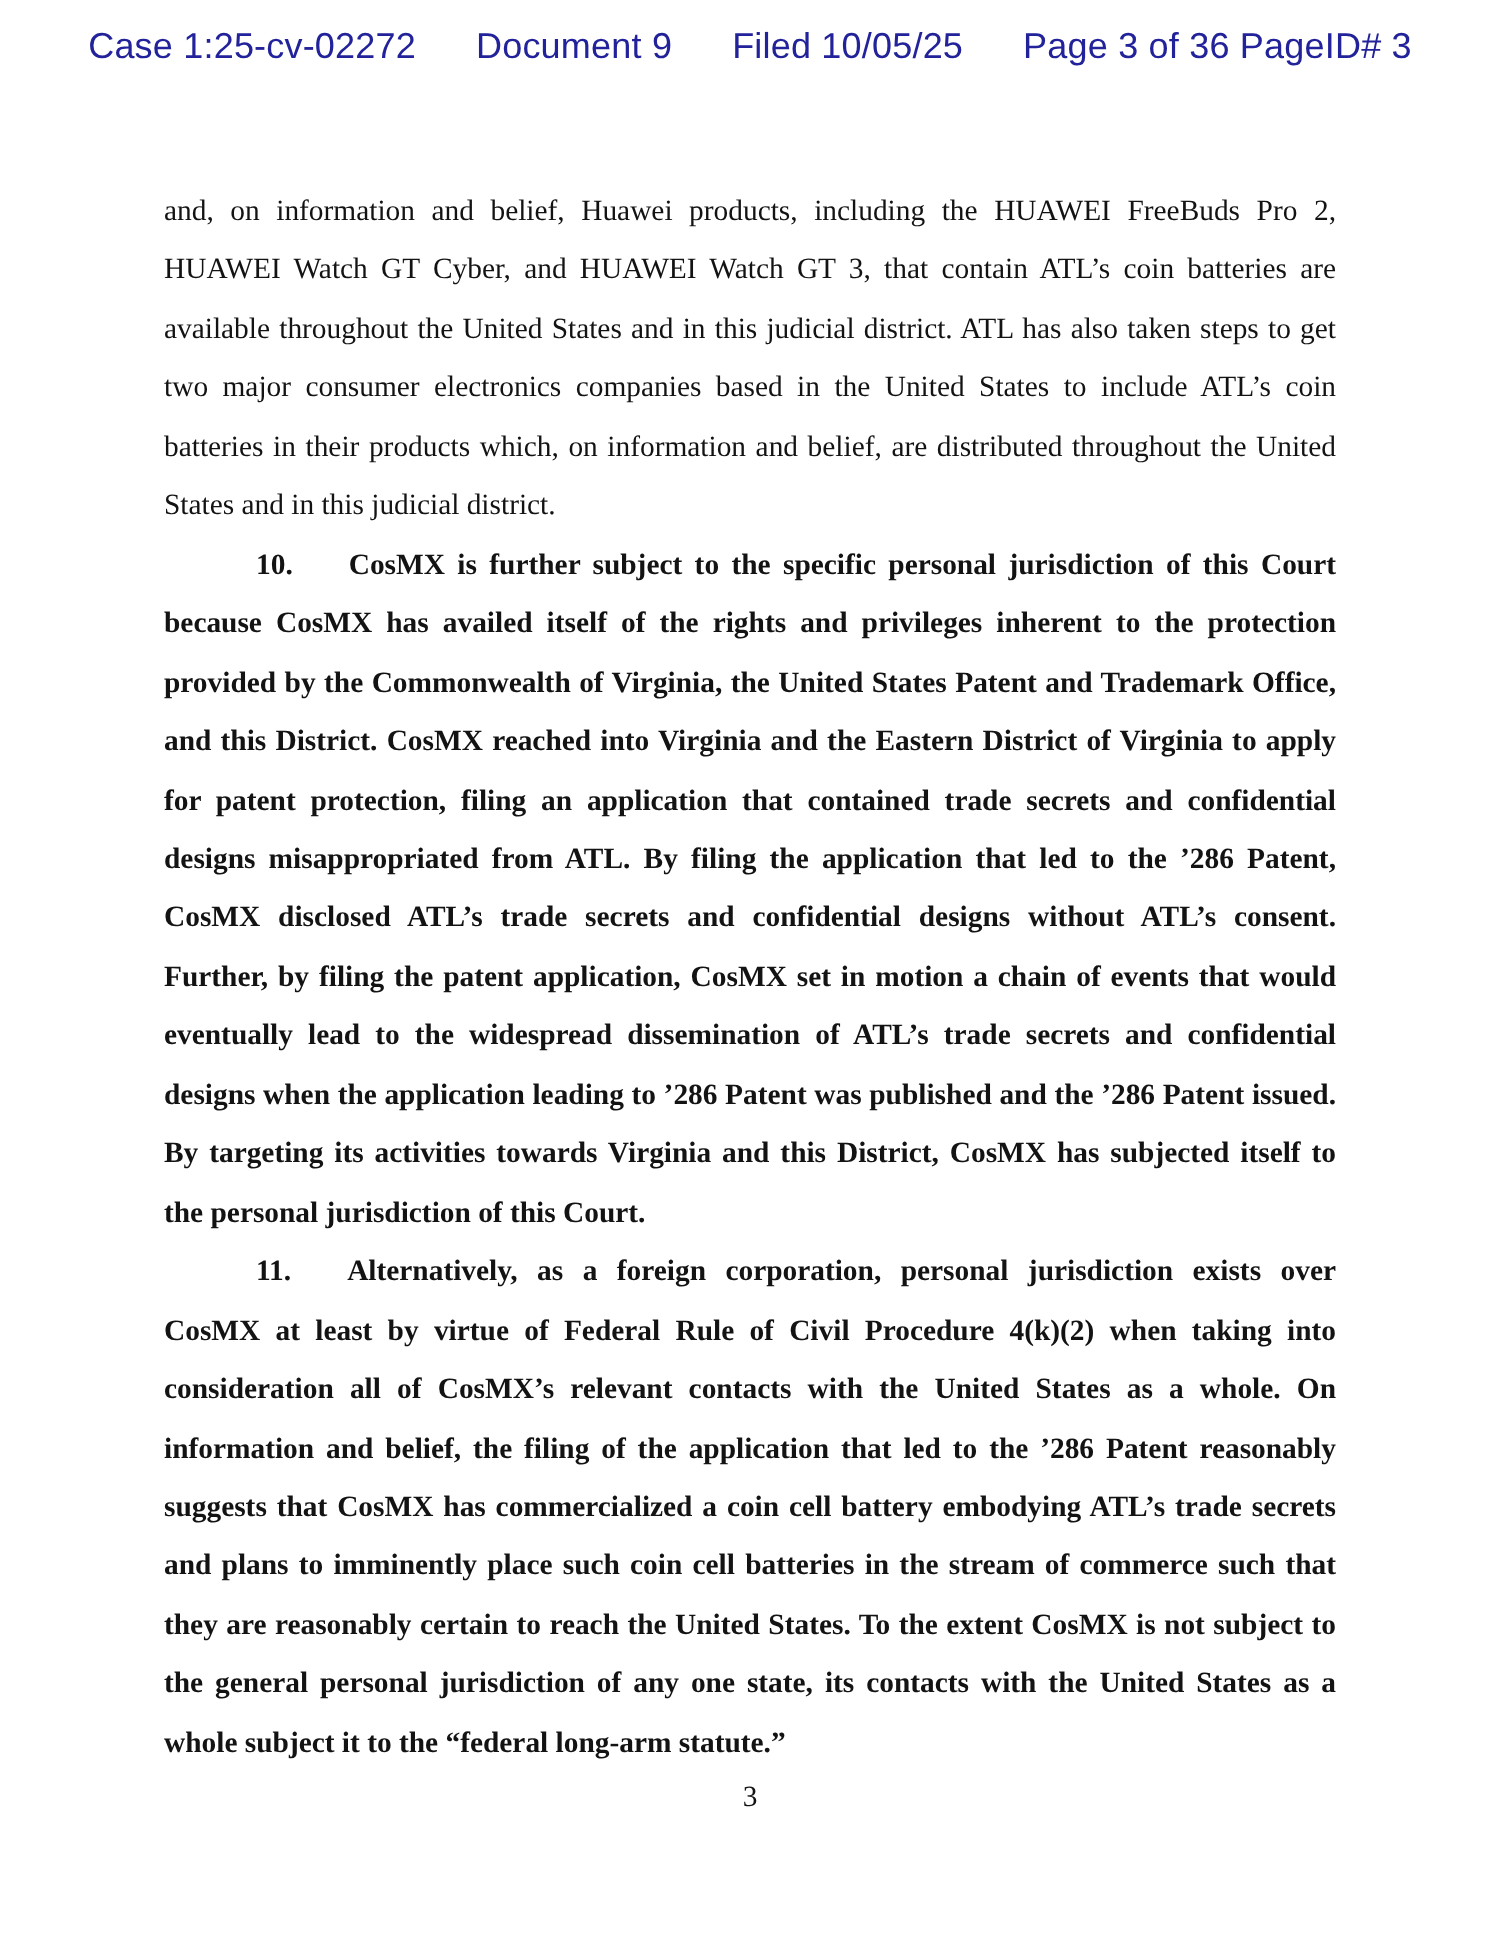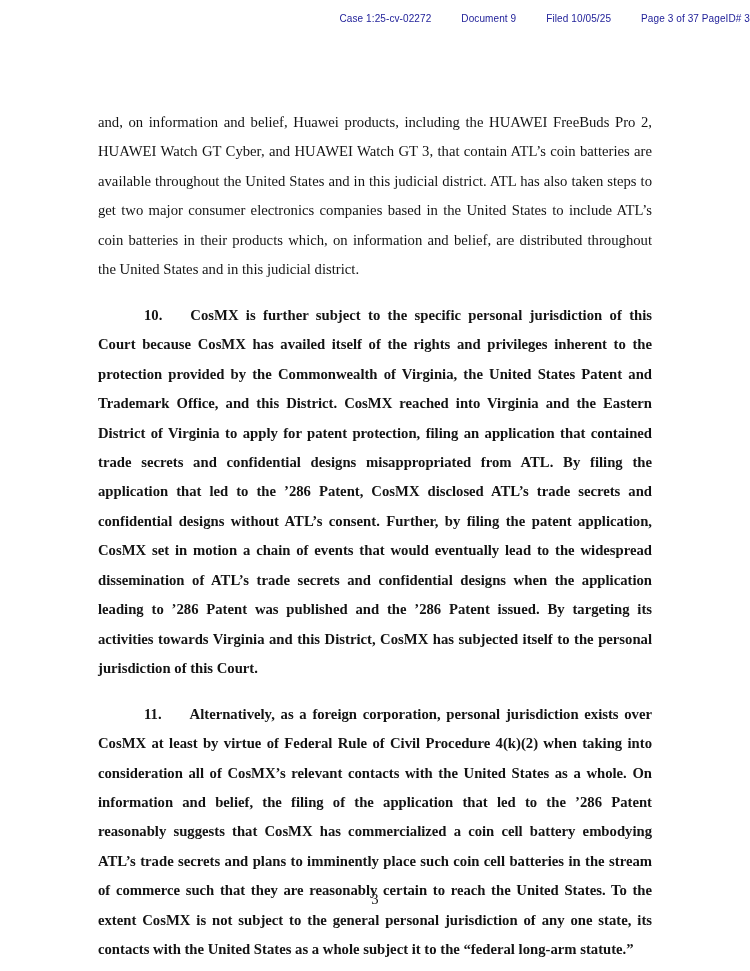--- a/index.html
+++ b/index.html
@@ -19,38 +19,38 @@
     inset: 0;
     background: #ffffff;
     overflow: hidden;
   }
   .stamp-header {
     position: absolute;
     top: 13px;
     left: 0;
     right: 0;
     display: flex;
-    justify-content: flex-end;
+    justify-content: center;
     gap: 30px;
     font-family: "Liberation Sans", sans-serif;
-    font-size: 10px;
+    font-size: 18px;
     letter-spacing: 0.1px;
     white-space: nowrap;
   }
   .doc-body {
     position: absolute;
     top: 92px;
     left: 82px;
     width: 586px;
     font-size: 14.7px;
     line-height: 29.45px;
     text-align: justify;
   }
   .doc-body p {
-    margin: 16px;
+    margin: 0;
     padding: 0;
   }
   .doc-body p.numbered {
     text-indent: 46px;
     font-weight: bold;
   }
   .para-num {
     margin-right: 28px;
   }
   .page-footer {
@@ -64,21 +64,21 @@
 </style>
 </head>
 <body>
 
 <div class="sheet">
 
   <div class="stamp-header" style="color: rgb(34, 34, 154);">
     <span>Case 1:25-cv-02272</span>
     <span>Document 9</span>
     <span>Filed 10/05/25</span>
-    <span>Page 3 of 37 PageID# 3</span>
+    <span>Page 3 of 36 PageID# 3</span>
   </div>
 
   <div class="doc-body">
 
     <p><span>and, on information and belief, Huawei products, including the HUAWEI FreeBuds Pro 2, HUAWEI Watch GT Cyber, and HUAWEI Watch GT 3, that contain ATL’s coin batteries are available throughout the United States and in this judicial district. ATL has also taken steps to get two major consumer electronics companies based in the United States to include ATL’s coin batteries in their products which, on information and belief, are distributed throughout the United States and in this judicial district.</span></p>
 
     <p class="numbered"><span class="para-num">10.</span><span>CosMX is further subject to the specific personal jurisdiction of this Court because CosMX has availed itself of the rights and privileges inherent to the protection provided by the Commonwealth of Virginia, the United States Patent and Trademark Office, and this District. CosMX reached into Virginia and the Eastern District of Virginia to apply for patent protection, filing an application that contained trade secrets and confidential designs misappropriated from ATL. By filing the application that led to the ’286 Patent, CosMX disclosed ATL’s trade secrets and confidential designs without ATL’s consent.  Further, by filing the patent application, CosMX set in motion a chain of events that would eventually lead to the widespread dissemination of ATL’s trade secrets and confidential designs when the application leading to ’286 Patent was published and the ’286 Patent issued.  By targeting its activities towards Virginia and this District, CosMX has subjected itself to the personal jurisdiction of this Court.</span></p>
 
     <p class="numbered"><span class="para-num">11.</span><span>Alternatively, as a foreign corporation, personal jurisdiction exists over CosMX at least by virtue of Federal Rule of Civil Procedure 4(k)(2) when taking into consideration all of CosMX’s relevant contacts with the United States as a whole.  On information and belief, the filing of the application that led to the ’286 Patent reasonably suggests that CosMX has commercialized a coin cell battery embodying ATL’s trade secrets and plans to imminently place such coin cell batteries in the stream of commerce such that they are reasonably certain to reach the United States. To the extent CosMX is not subject to the general personal jurisdiction of any one state, its contacts with the United States as a whole subject it to the “federal long-arm statute.”</span></p>
 

